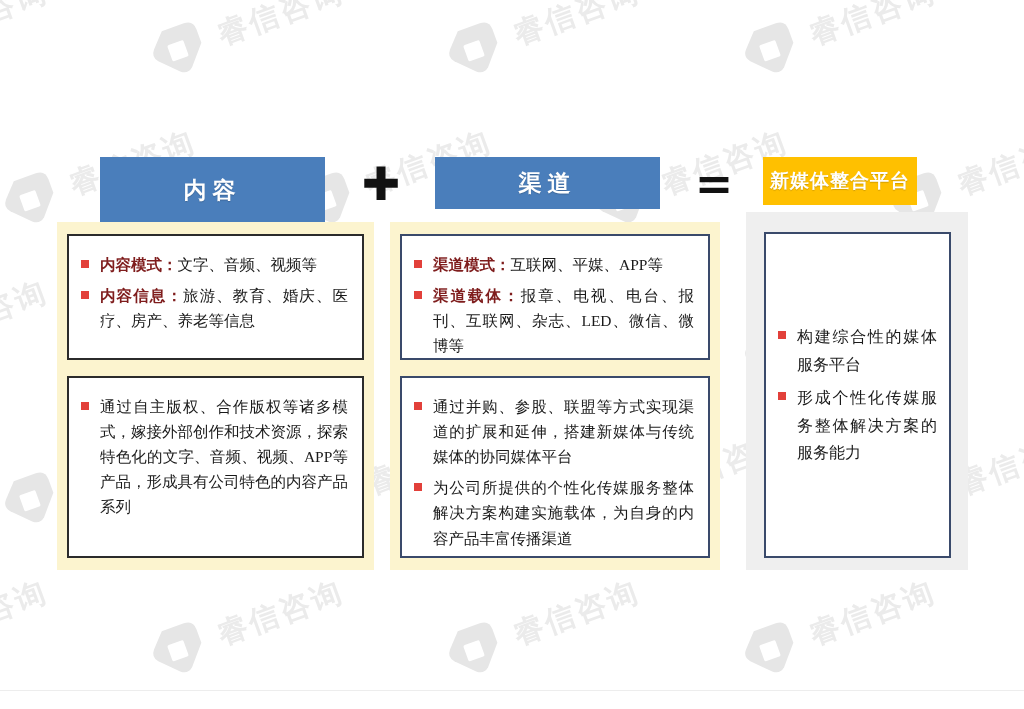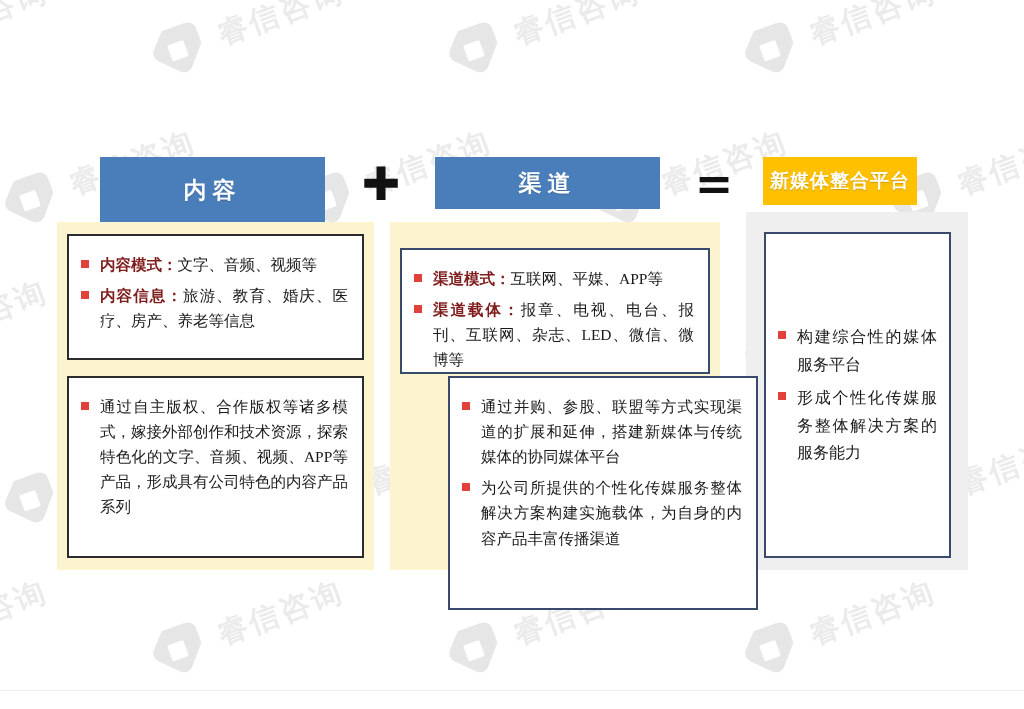--- a/index.html
+++ b/index.html
@@ -139,22 +139,22 @@
     position: absolute;
     box-sizing: border-box;
     background: #ffffff;
     padding: 16px 14px 14px 10px;
   }
   .box-dark  { border: 2px solid #2b2b2b; }
   .box-navy  { border: 2px solid #3a4a6b; }
 
   #box-content-top    { left: 67px;  top: 234px; width: 297px; height: 126px; }
   #box-content-bottom { left: 67px;  top: 376px; width: 297px; height: 182px; }
-  #box-channel-top    { left: 400px; top: 248px; width: 310px; height: 126px; }
-  #box-channel-bottom { left: 400px; top: 376px; width: 310px; height: 234px; margin-left: 48px; }
+  #box-channel-top    { left: 400px; top: 234px; width: 310px; height: 126px; }
+  #box-channel-bottom { left: 400px; top: 376px; width: 310px; height: 182px; }
   #box-platform {
     left: 764px; top: 232px; width: 187px; height: 326px;
     display: flex; align-items: center;
     padding: 16px 12px 16px 10px;
   }
 
   
   ul.bullets {
     list-style: none;
     margin: 0;

